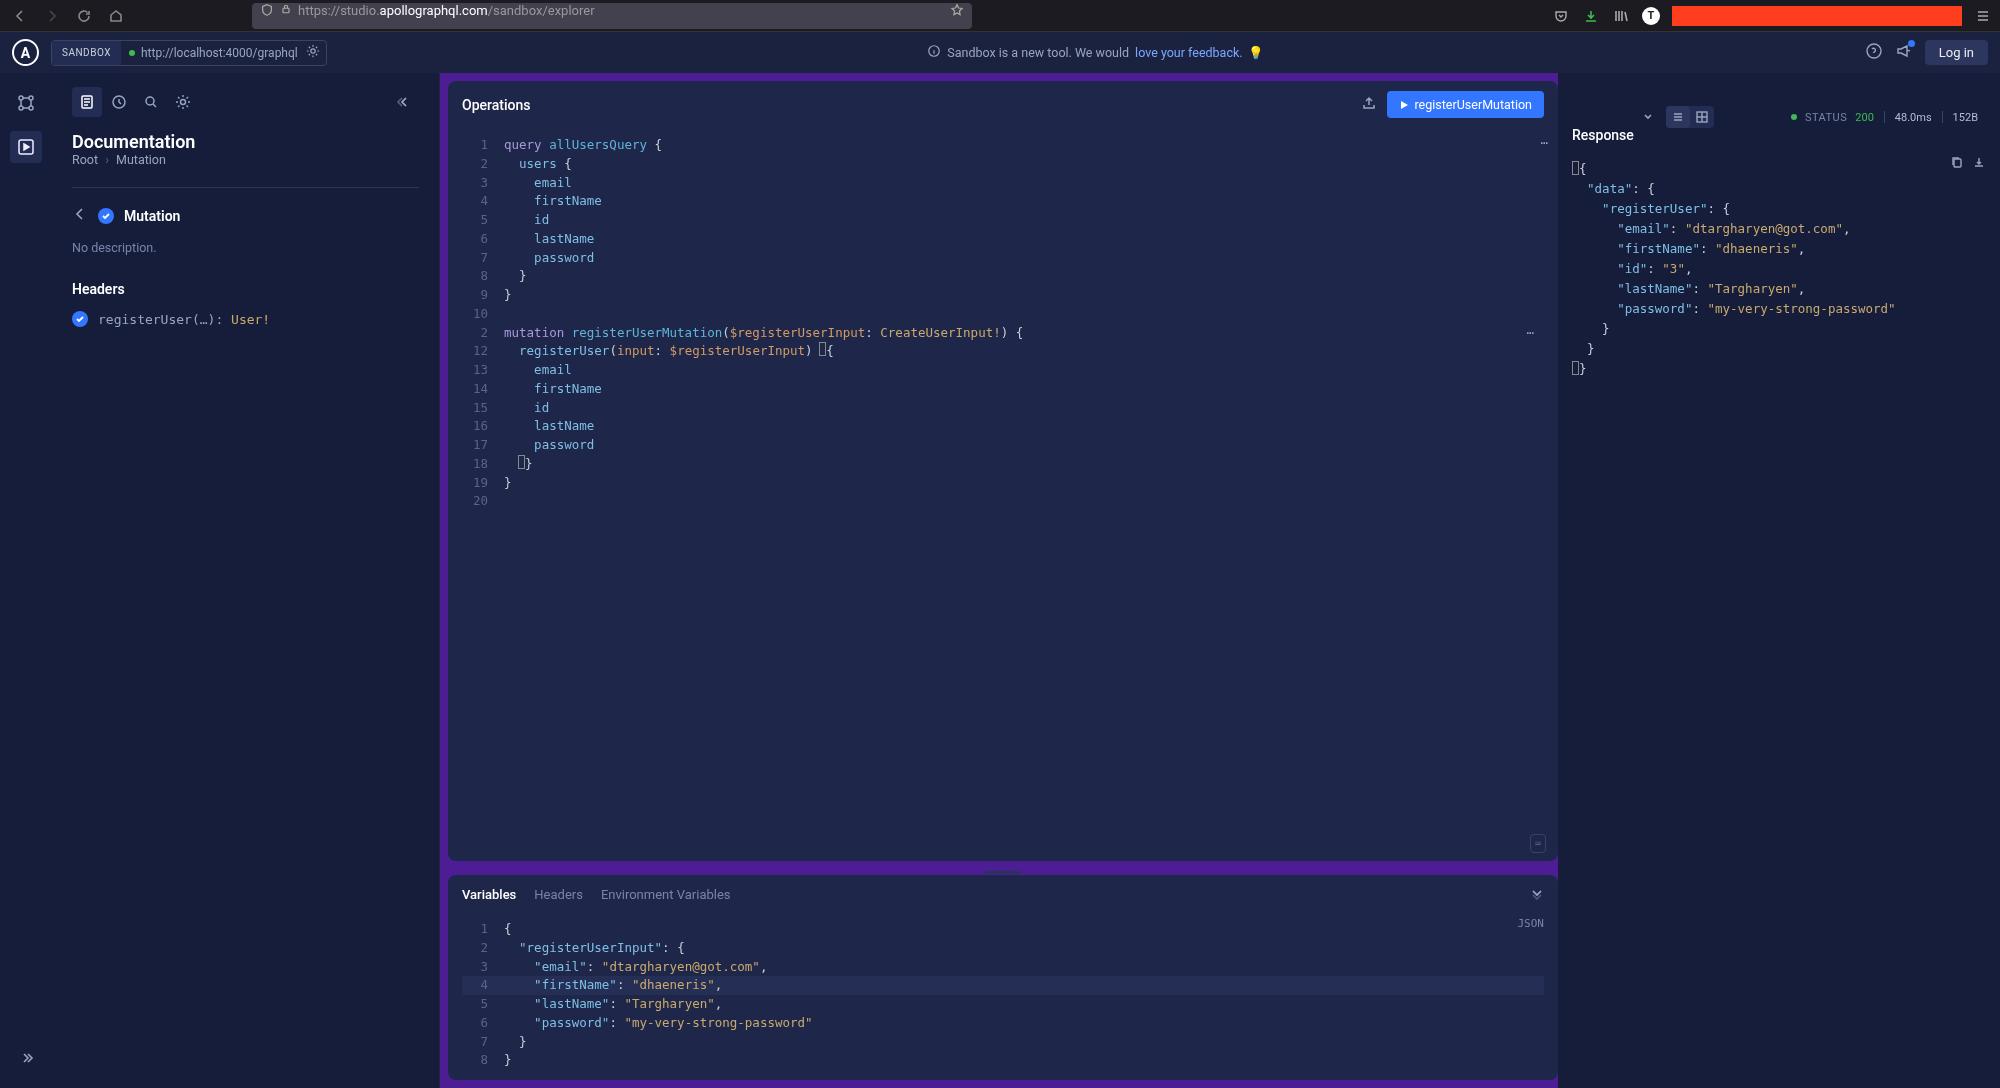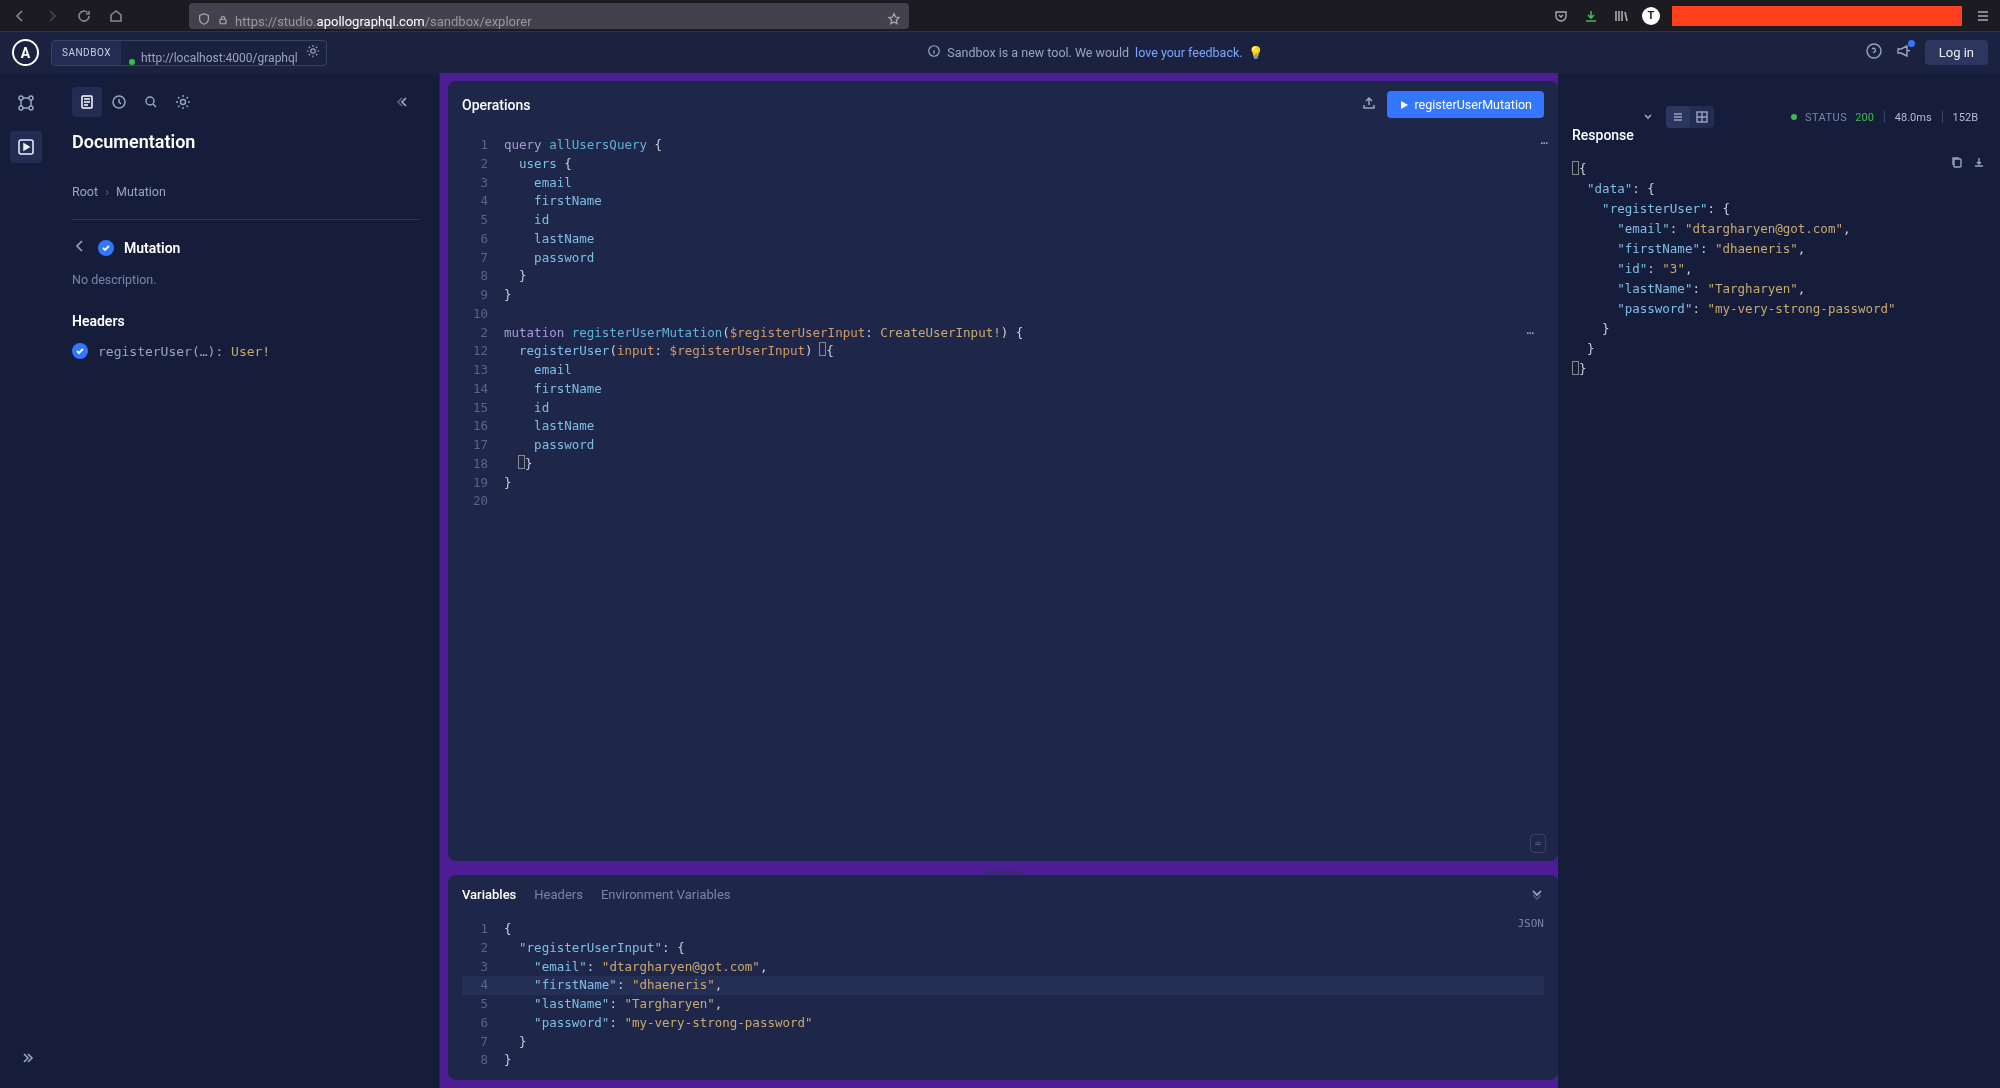--- a/index.html
+++ b/index.html
@@ -1,35 +1,35 @@
 <!DOCTYPE html>
 <html><head>
 <meta charset="utf-8">
 <style>
 * { margin: 0; padding: 0; box-sizing: border-box; }
 body { font-family: -apple-system, BlinkMacSystemFont, "Segoe UI", Roboto, sans-serif; background: #0d1117; color: #c9d1d9; overflow: hidden; }
 
 
 .browser-chrome { height: 32px; background: #1c1b22; display: flex; align-items: center; padding: 0 8px; gap: 8px; border-bottom: 1px solid #333; }
 .nav-btn { width: 24px; height: 24px; display: flex; align-items: center; justify-content: center; color: #888; cursor: pointer; border-radius: 4px; }
-.url-bar { flex: 1; max-width: 720px; margin-left: 53px; height: 26px; background: #42414d; border-radius: 4px; display: flex; align-items: flex-end; padding: 0 8px; gap: 6px; color: #ccc; font-size: 13px; }
+.url-bar { flex: 1; max-width: 720px; margin-left: 116px; height: 26px; background: #42414d; border-radius: 4px; display: flex; align-items: flex-start; padding: 0 8px; gap: 6px; color: #ccc; font-size: 13px; }
 .url-bar .shield, .url-bar .lock { color: #aaa; }
 .url-bar .dim { color: #999; }
 .url-bar .star { margin-left: auto; color: #aaa; }
 .chrome-right { margin-left: auto; display: flex; align-items: center; gap: 12px; }
 .chrome-right .icon { color: #aaa; width: 18px; height: 18px; display:flex; align-items:center; justify-content:center; }
 .red-bar { width: 290px; height: 20px; background: #ff3e1d; }
 .burger { color: #aaa; }
 
 
 .app-header { height: 41px; background: #1b2240; display: flex; align-items: center; padding: 0 12px; gap: 12px; }
 .logo-circle { width: 27px; height: 27px; border-radius: 50%; border: 2px solid #fff; display: flex; align-items: center; justify-content: center; color: #fff; font-weight: bold; font-size: 14px; }
 .sandbox-badge { display:flex; align-items:center; height: 26px; border: 1px solid #3a4366; border-radius: 4px; overflow: hidden; }
 .sandbox-label { padding: 0 10px; font-size: 10px; letter-spacing: 0.5px; color: #c9d1d9; background: #232c52; height:100%; display:flex; align-items:center; }
-.sandbox-url { padding: 0 8px; font-size: 12px; color: #9aa4bf; display:flex; align-items:flex-end; gap:6px; height:100%; }
+.sandbox-url { padding: 0 8px; font-size: 12px; color: #9aa4bf; display:flex; align-items:center; gap:6px; height:100%; }
 .green-dot { width: 6px; height: 6px; border-radius: 50%; background: #3fb950; }
 .gear-small { color: #9aa4bf; padding-right:6px; }
 .header-center { flex: 1; display: flex; align-items: center; justify-content: center; gap: 6px; font-size: 12.5px; color: #9aa4bf; }
 .header-center .info-icon { color: #9aa4bf; }
 .header-center .link { color: #7aa7ff; }
 .header-center .bulb { color: #ffd33d; }
 .header-right { display: flex; align-items: center; gap: 12px; }
 .header-right .icon { color: #9aa4bf; }
 .login-btn { padding: 5px 14px; background: #2d365e; border-radius: 4px; color: #ecedf1; font-size: 13px; cursor: pointer; }
 
@@ -42,21 +42,21 @@
 .rail-btn.active { background: transparent; color: #9aa4bf; }
 .rail-btn.play { background: #232c52; color: #eef; }
 .rail .bottom { margin-top: auto; margin-bottom: 14px; }
 
 
 .sidebar { width: 388px; background: #151d3b; border-right: 1px solid #1e2749; padding: 14px 20px; display:flex; flex-direction:column;}
 .sidebar-toolbar { display: flex; align-items: center; gap: 2px; margin-bottom: 14px; }
 .sidebar-toolbar .tb-btn { width: 30px; height: 30px; display: flex; align-items:center; justify-content:center; color:#9aa4bf; border-radius:4px; cursor:pointer; }
 .sidebar-toolbar .tb-btn.active { background:#232c52; color:#fff; }
 .sidebar-toolbar .collapse { margin-left:auto; color:#9aa4bf; }
-.doc-title { font-size: 18px; font-weight: 600; color: #fff; margin-bottom: 32px; }
+.doc-title { font-size: 18px; font-weight: 600; color: #fff; margin-bottom: 0; }
 .breadcrumb2 { font-size: 12.5px; color:#9aa4bf; margin-bottom: 20px; }
 .breadcrumb2 .sep { margin: 0 4px; color:#5a648a; }
 .hr { height:1px; background:#2a3358; margin-bottom:18px;}
 .mutation-row { display:flex; align-items:center; gap:10px; margin-bottom: 14px; }
 .back-arrow { color:#9aa4bf; cursor:pointer;}
 .check-circle { width:16px; height:16px; border-radius:50%; background:#3376ff; display:flex; align-items:center; justify-content:center; }
 .check-circle svg { stroke:#fff; }
 .mutation-name { color:#fff; font-weight:600; font-size:14px; }
 .desc { font-size:12.5px; color:#7a84a8; margin-bottom: 26px; }
 .section-label { font-size:14px; font-weight:600; color:#fff; margin-bottom:14px; }

